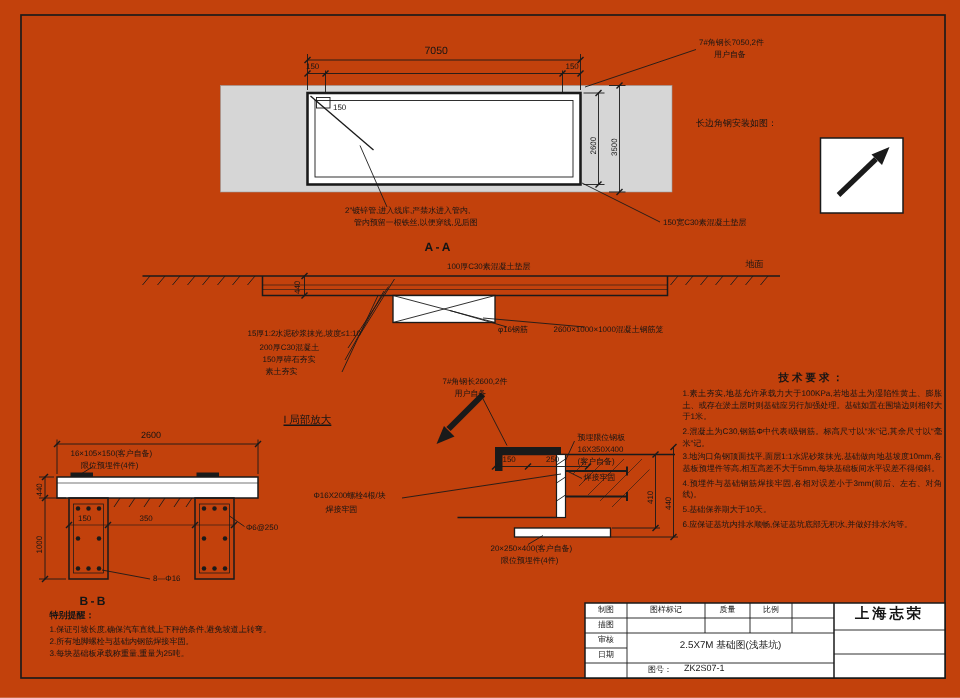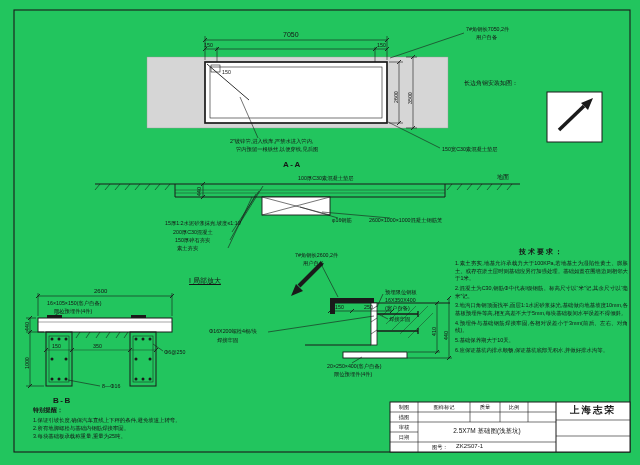--- a/index.html
+++ b/index.html
@@ -1,17 +1,17 @@
 <!DOCTYPE html>
 <html><head>
 <meta charset="utf-8">
 <style>
   *{margin:0;padding:0;box-sizing:border-box}
   body{background:#e9e9e9}
-  .sheet{position:relative;width:640px;height:465px;background:#22c55e;overflow:hidden;
+  .sheet{position:relative;width:640px;height:465px;background:#c2410c;overflow:hidden;
          font-family:"Liberation Sans","DejaVu Sans",sans-serif;color:#151515}
   svg.lines{position:absolute;left:0;top:0;width:640px;height:465px}
   .t{position:absolute;white-space:nowrap;font-size:6px;line-height:1.15;color:#151515}
   .t5{font-size:5.3px}
   .t7{font-size:7px}
   .t8{font-size:8px;font-weight:bold;letter-spacing:1.5px}
   .t9{font-size:9.5px;font-weight:bold;letter-spacing:2px}
   .v{transform:rotate(-90deg);transform-origin:0 0}
   .ctr{text-align:center}
   .u{text-decoration:underline}

